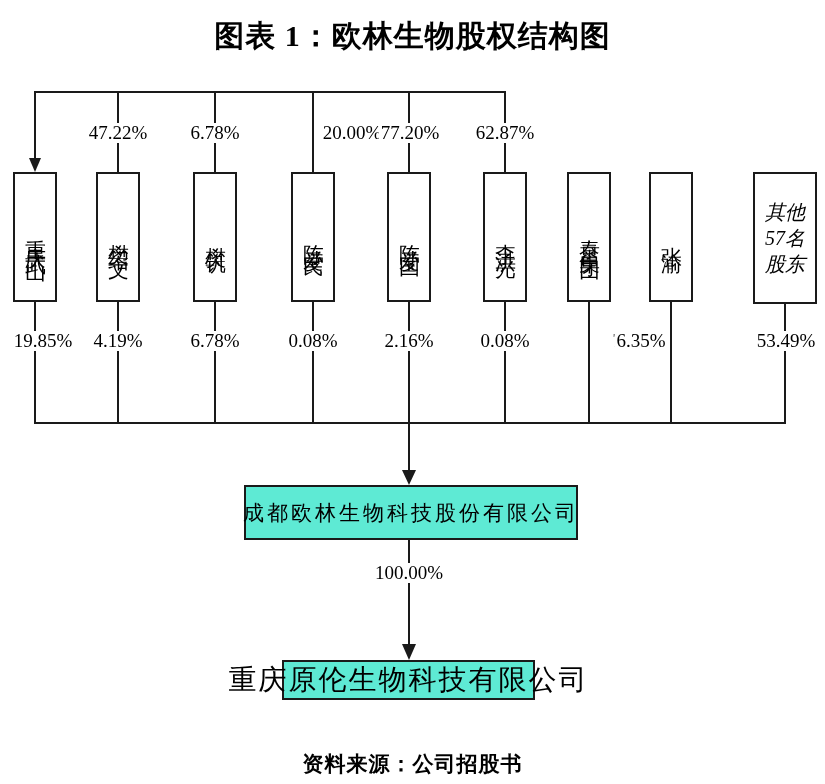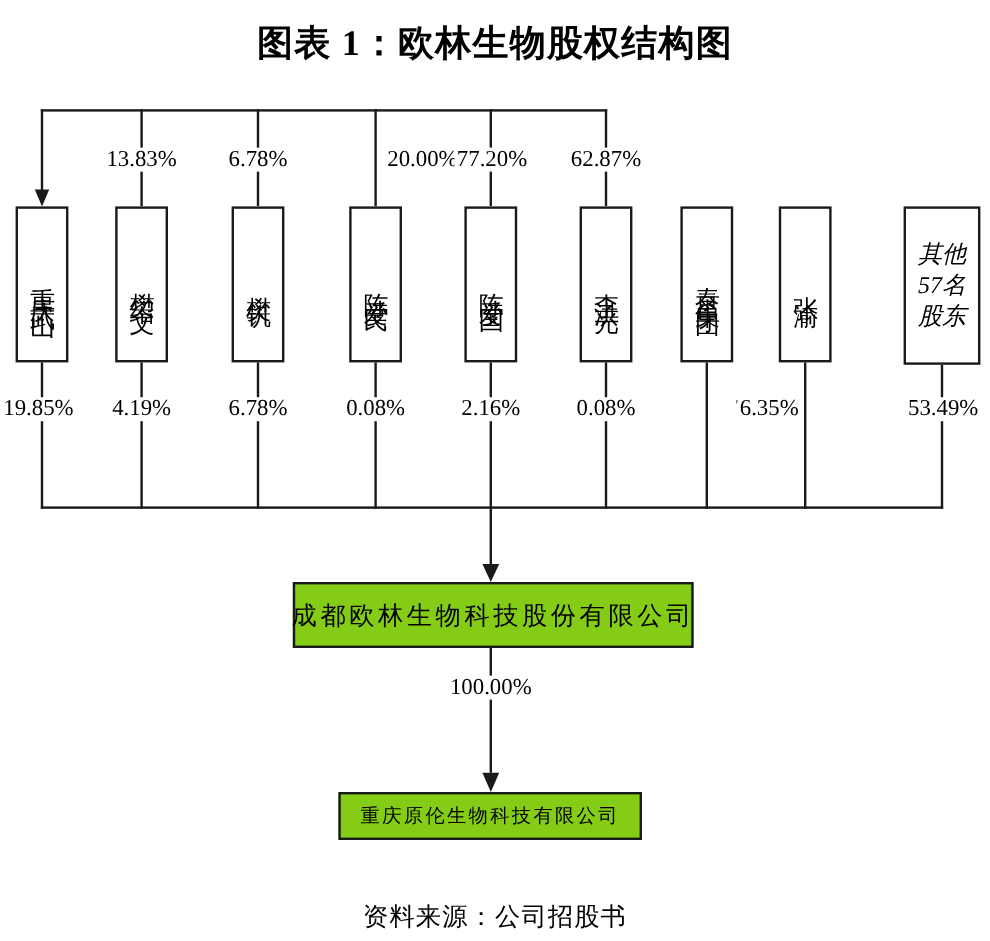--- a/index.html
+++ b/index.html
@@ -26,21 +26,21 @@
     font-weight: bold;
     letter-spacing: 1px;
   }
   .footer {
     position: absolute;
     top: 750px;
     left: 0;
     width: 825px;
     text-align: center;
     font-size: 21px;
-    font-weight: normal;
+    font-weight: bold;
     letter-spacing: 1px;
   }
   .hline {
     position: absolute;
     height: 2px;
     background: #1a1a1a;
   }
   .vline {
     position: absolute;
     width: 2px;
@@ -93,53 +93,53 @@
     padding: 0 2px;
     white-space: nowrap;
     z-index: 5;
   }
   .pct.toprow { top: 123px; }
   .pct.bottomrow { top: 331px; }
   .company-box {
     position: absolute;
     box-sizing: border-box;
     border: 2px solid #1a1a1a;
-    background: #84cc16;
+    background: #5eead4;
     display: flex;
     align-items: center;
     justify-content: center;
     white-space: nowrap;
   }
   #company-main {
     left: 244px; top: 485px; width: 334px; height: 55px;
     font-size: 21px; letter-spacing: 3px;
   }
   #company-sub {
     left: 282px; top: 660px; width: 253px; height: 40px;
-    font-size: 16px; letter-spacing: 2px;
+    font-size: 28px; letter-spacing: 2px;
   }
 </style>
 </head>
 <body>
 
 <div id="stage">
 
   <div class="title">图表 1：欧林生物股权结构图</div>
 
   <div class="hline" style="left:34px; top:91px; width:472px;"></div>
 
   <div class="vline" style="left:34px; top:91px; height:68px;"></div>
   <div class="arrow-down small" style="left:29px; top:158px;"></div>
   <div class="vline" style="left:117px; top:91px; height:81px;"></div>
   <div class="vline" style="left:214px; top:91px; height:81px;"></div>
   <div class="vline" style="left:312px; top:91px; height:81px;"></div>
   <div class="vline" style="left:408px; top:91px; height:81px;"></div>
   <div class="vline" style="left:504px; top:91px; height:81px;"></div>
 
-  <div class="pct toprow" style="left:118px;">13.83%</div>
+  <div class="pct toprow" style="left:118px;">47.22%</div>
   <div class="pct toprow" style="left:215px;">6.78%</div>
   <div class="pct toprow" style="left:316px;margin-left:36px;">20.00%</div>
   <div class="pct toprow" style="left:410px;">77.20%</div>
   <div class="pct toprow" style="left:505px;">62.87%</div>
 
   <div class="sh-box" style="left:13px; width:44px;">
     <span class="vtext">重庆武山</span>
   </div>
   <div class="sh-box" style="left:96px; width:44px;">
     <span class="vtext">樊绍文</span>
@@ -173,21 +173,21 @@
   <div class="vline" style="left:34px;  top:302px; height:122px;"></div>
   <div class="vline" style="left:117px; top:302px; height:122px;"></div>
   <div class="vline" style="left:214px; top:302px; height:122px;"></div>
   <div class="vline" style="left:312px; top:302px; height:122px;"></div>
   <div class="vline" style="left:408px; top:302px; height:122px;"></div>
   <div class="vline" style="left:504px; top:302px; height:122px;"></div>
   <div class="vline" style="left:588px; top:302px; height:122px;"></div>
   <div class="vline" style="left:670px; top:302px; height:122px;"></div>
   <div class="vline" style="left:784px; top:304px; height:120px;"></div>
 
-  <div class="pct bottomrow" style="left:32px;">19.85%</div>
+  <div class="pct bottomrow" style="left:43px;">19.85%</div>
   <div class="pct bottomrow" style="left:118px;">4.19%</div>
   <div class="pct bottomrow" style="left:215px;">6.78%</div>
   <div class="pct bottomrow" style="left:313px;">0.08%</div>
   <div class="pct bottomrow" style="left:409px;">2.16%</div>
   <div class="pct bottomrow" style="left:505px;">0.08%</div>
   <div class="pct bottomrow" style="left:589px;margin-left:48px;">7.10%</div>
   <div class="pct bottomrow" style="left:641px;">6.35%</div>
   <div class="pct bottomrow" style="left:786px;">53.49%</div>
 
   <div class="hline" style="left:34px; top:422px; width:752px;"></div>

